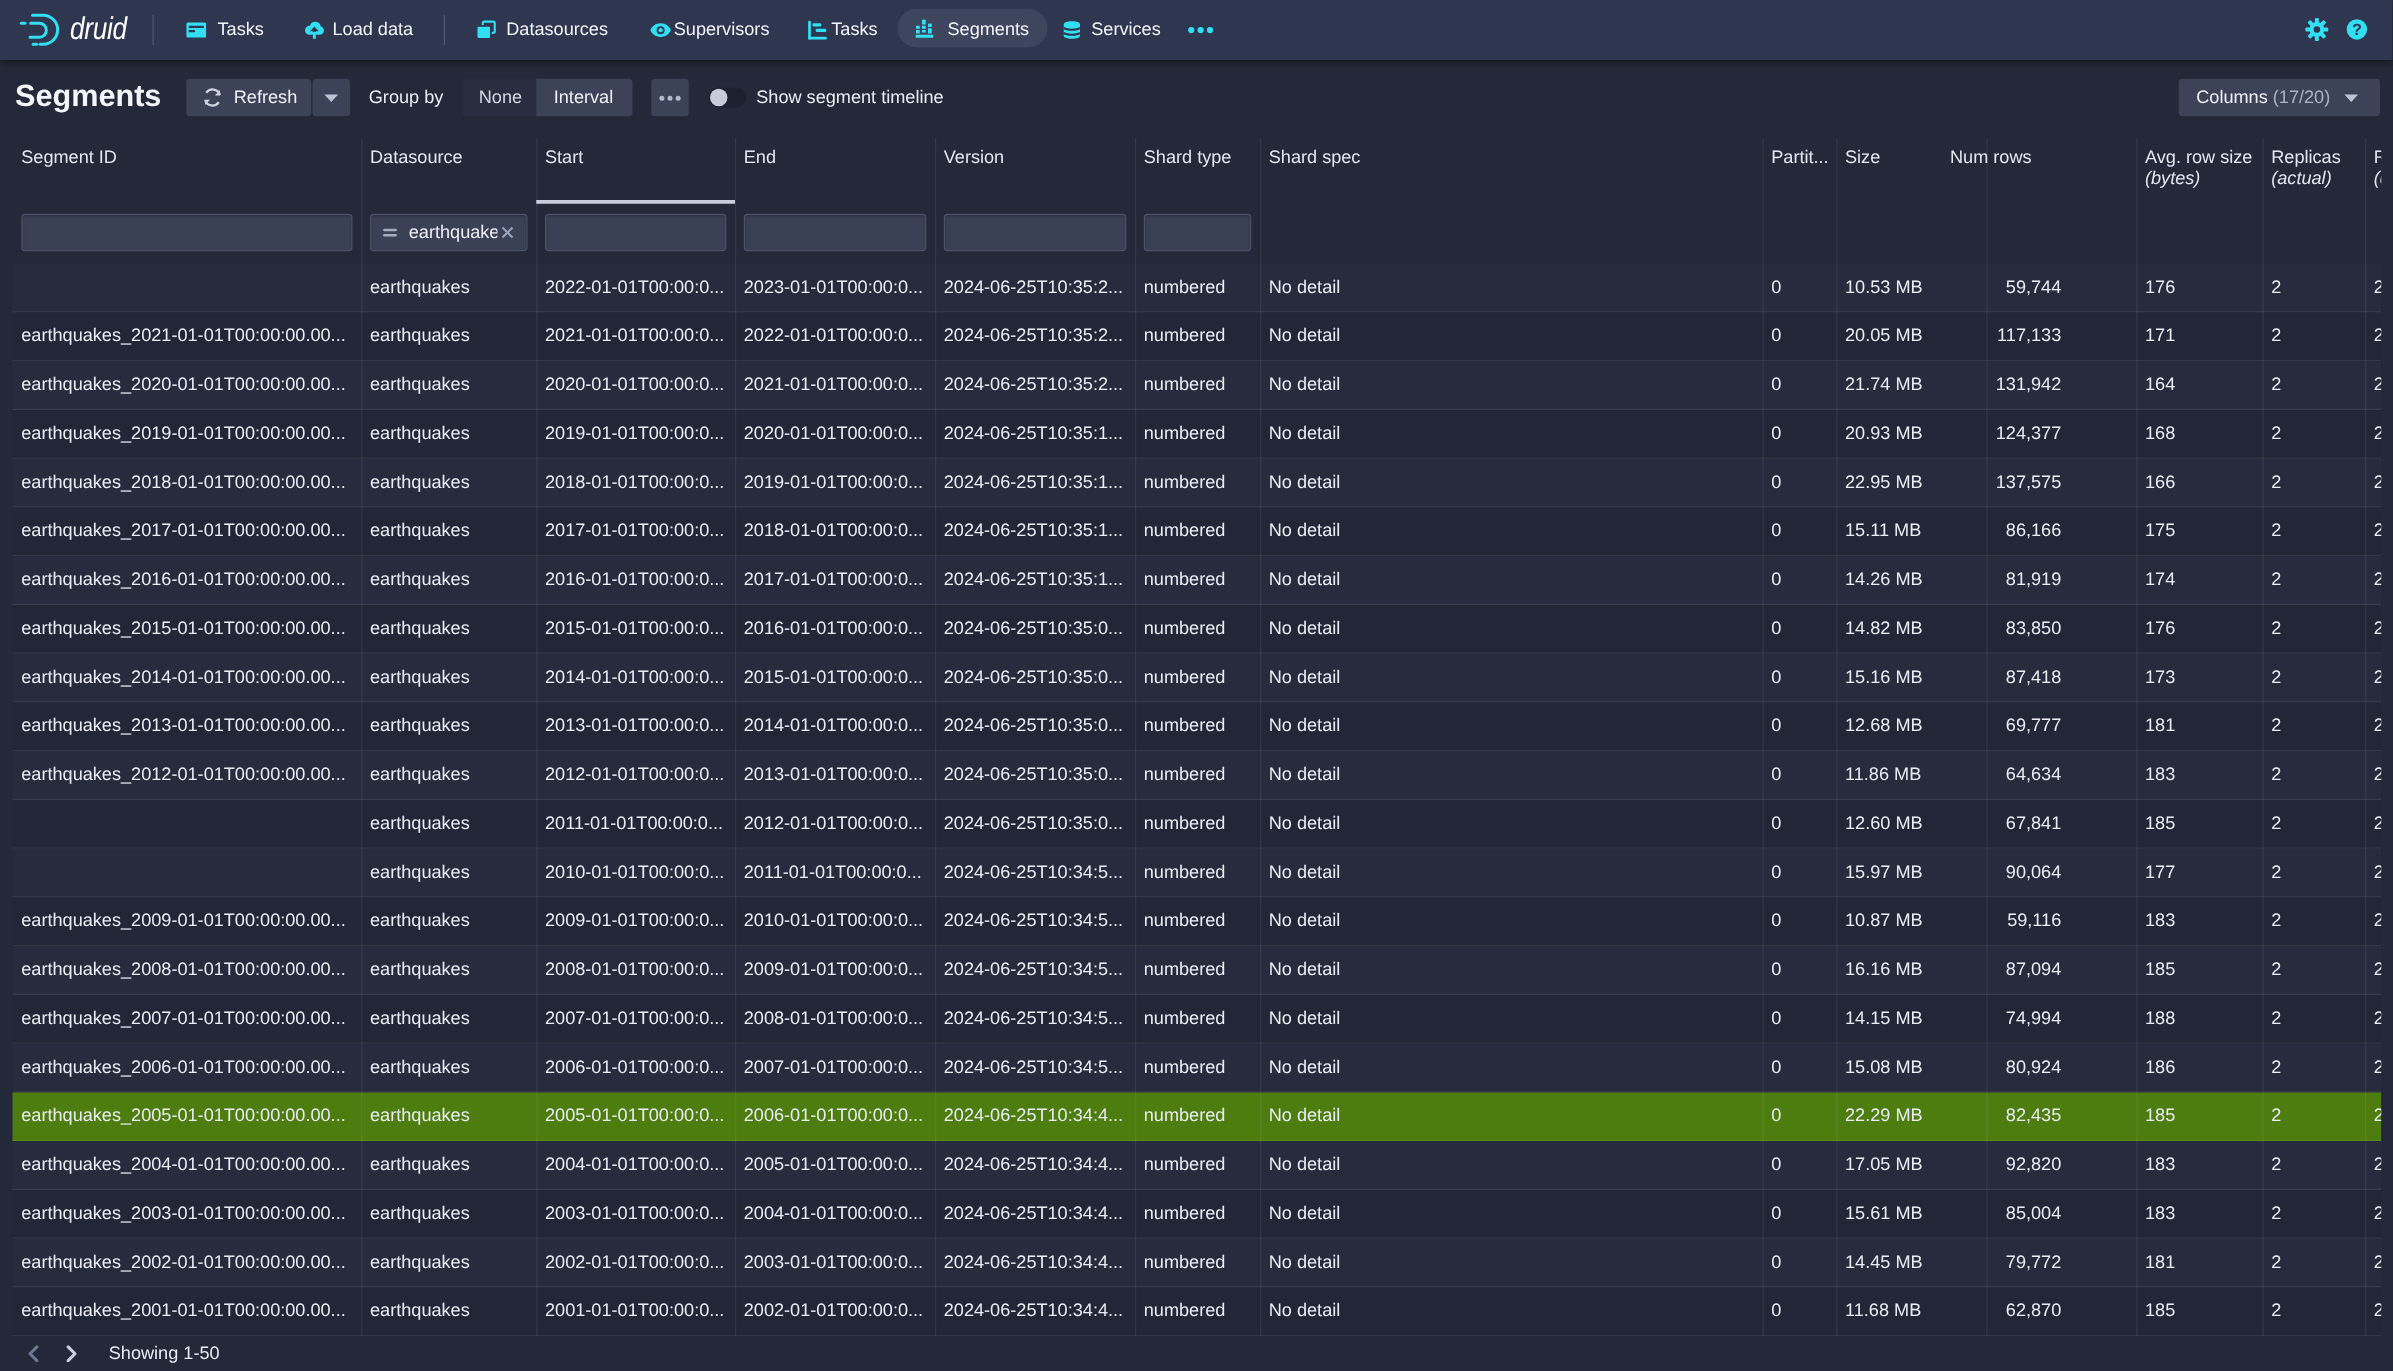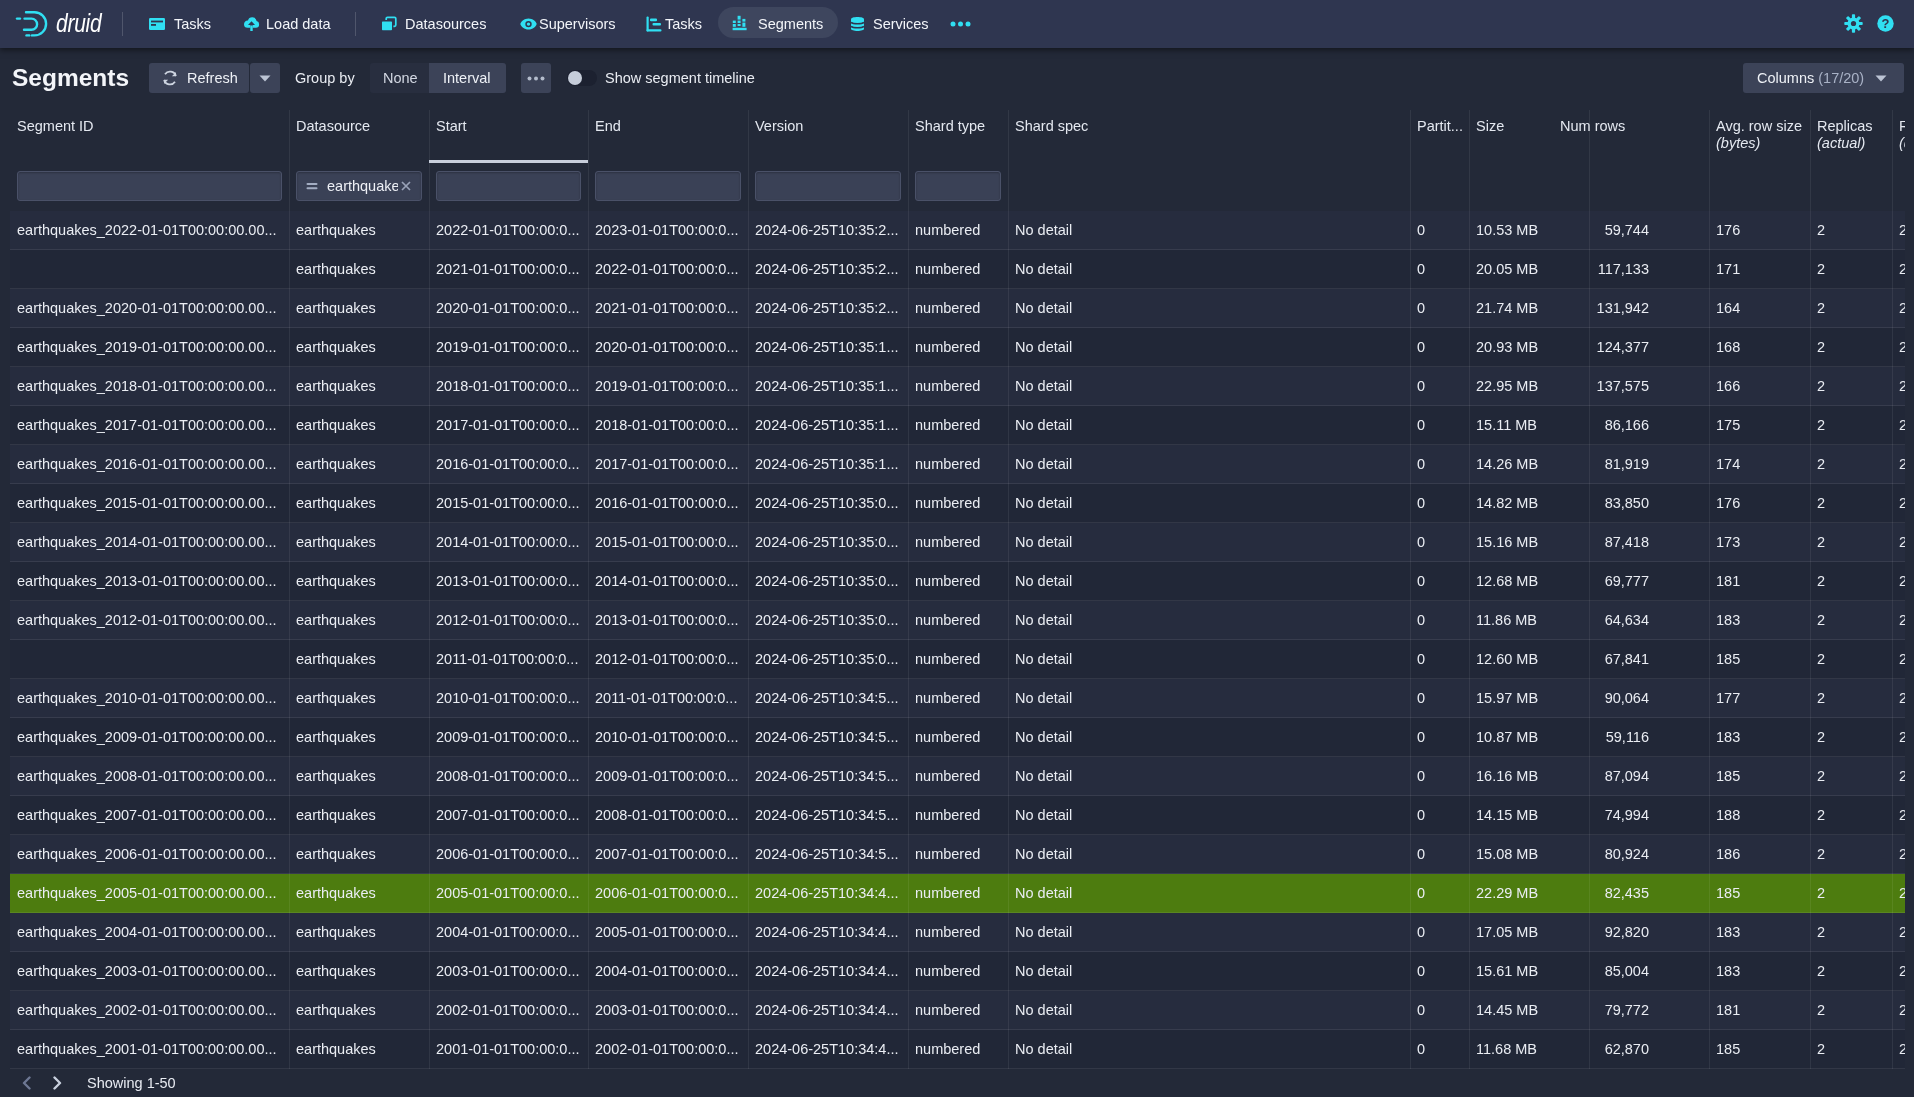--- a/index.html
+++ b/index.html
@@ -244,35 +244,35 @@
       <span class="tagtxt">earthquake</span>
       <svg class="xx" width="12" height="12" viewBox="0 0 12 12">
         <path d="M2 2 L10 10 M10 2 L2 10" stroke="#99a2b8" stroke-width="1.7"></path>
       </svg>
     </div>
 <div class="finput" style="left:436px;width:145px"></div>
 <div class="finput" style="left:595px;width:146px"></div>
 <div class="finput" style="left:755px;width:146px"></div>
 <div class="finput" style="left:915px;width:86px"></div>
   <div class="row" style="top:101px;background:#262c3e">
-  <div class="cell" style="left:0px;width:279px">earthquakes_2022-01-01T00:00:00.00...</div>
   <div class="cell" style="left:279px;width:140px">earthquakes</div>
   <div class="cell" style="left:419px;width:159px">2022-01-01T00:00:0...</div>
   <div class="cell" style="left:578px;width:160px">2023-01-01T00:00:0...</div>
   <div class="cell" style="left:738px;width:160px">2024-06-25T10:35:2...</div>
   <div class="cell" style="left:898px;width:100px">numbered</div>
   <div class="cell" style="left:998px;width:402px">No detail</div>
   <div class="cell" style="left:1400px;width:59px">0</div>
   <div class="cell" style="left:1459px;width:120px">10.53 MB</div>
   <div class="cell" style="left:1579px;width:120px"><span class="braced">59,744</span></div>
   <div class="cell" style="left:1699px;width:101px">176</div>
   <div class="cell" style="left:1800px;width:82px">2</div>
   <div class="cell" style="left:1882px;width:150px">2</div>
 </div>
 <div class="row" style="top:140px;background:#212737">
+  <div class="cell" style="left:0px;width:279px">earthquakes_2021-01-01T00:00:00.00...</div>
   <div class="cell" style="left:279px;width:140px">earthquakes</div>
   <div class="cell" style="left:419px;width:159px">2021-01-01T00:00:0...</div>
   <div class="cell" style="left:578px;width:160px">2022-01-01T00:00:0...</div>
   <div class="cell" style="left:738px;width:160px">2024-06-25T10:35:2...</div>
   <div class="cell" style="left:898px;width:100px">numbered</div>
   <div class="cell" style="left:998px;width:402px">No detail</div>
   <div class="cell" style="left:1400px;width:59px">0</div>
   <div class="cell" style="left:1459px;width:120px">20.05 MB</div>
   <div class="cell" style="left:1579px;width:120px"><span class="braced">117,133</span></div>
   <div class="cell" style="left:1699px;width:101px">171</div>
@@ -422,21 +422,20 @@
   <div class="cell" style="left:898px;width:100px">numbered</div>
   <div class="cell" style="left:998px;width:402px">No detail</div>
   <div class="cell" style="left:1400px;width:59px">0</div>
   <div class="cell" style="left:1459px;width:120px">12.60 MB</div>
   <div class="cell" style="left:1579px;width:120px"><span class="braced">67,841</span></div>
   <div class="cell" style="left:1699px;width:101px">185</div>
   <div class="cell" style="left:1800px;width:82px">2</div>
   <div class="cell" style="left:1882px;width:150px">2</div>
 </div>
 <div class="row" style="top:569px;background:#262c3e">
-  <div class="cell" style="left:0px;width:279px">earthquakes_2010-01-01T00:00:00.00...</div>
   <div class="cell" style="left:279px;width:140px">earthquakes</div>
   <div class="cell" style="left:419px;width:159px">2010-01-01T00:00:0...</div>
   <div class="cell" style="left:578px;width:160px">2011-01-01T00:00:0...</div>
   <div class="cell" style="left:738px;width:160px">2024-06-25T10:34:5...</div>
   <div class="cell" style="left:898px;width:100px">numbered</div>
   <div class="cell" style="left:998px;width:402px">No detail</div>
   <div class="cell" style="left:1400px;width:59px">0</div>
   <div class="cell" style="left:1459px;width:120px">15.97 MB</div>
   <div class="cell" style="left:1579px;width:120px"><span class="braced">90,064</span></div>
   <div class="cell" style="left:1699px;width:101px">177</div>

